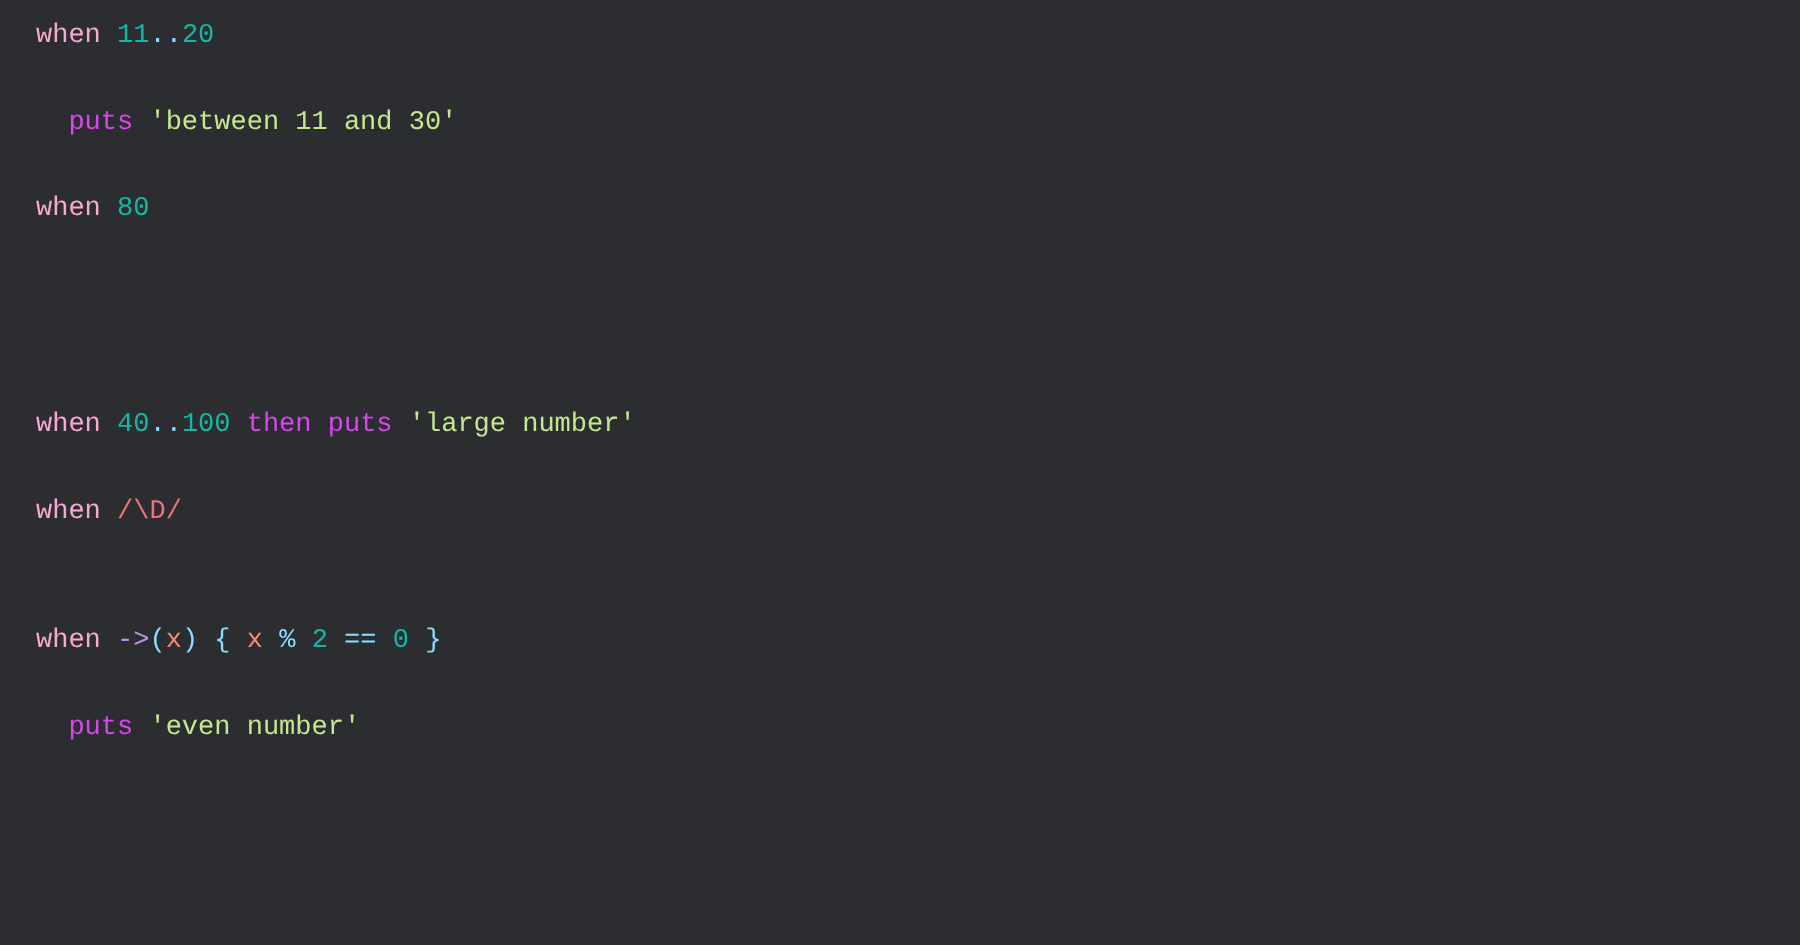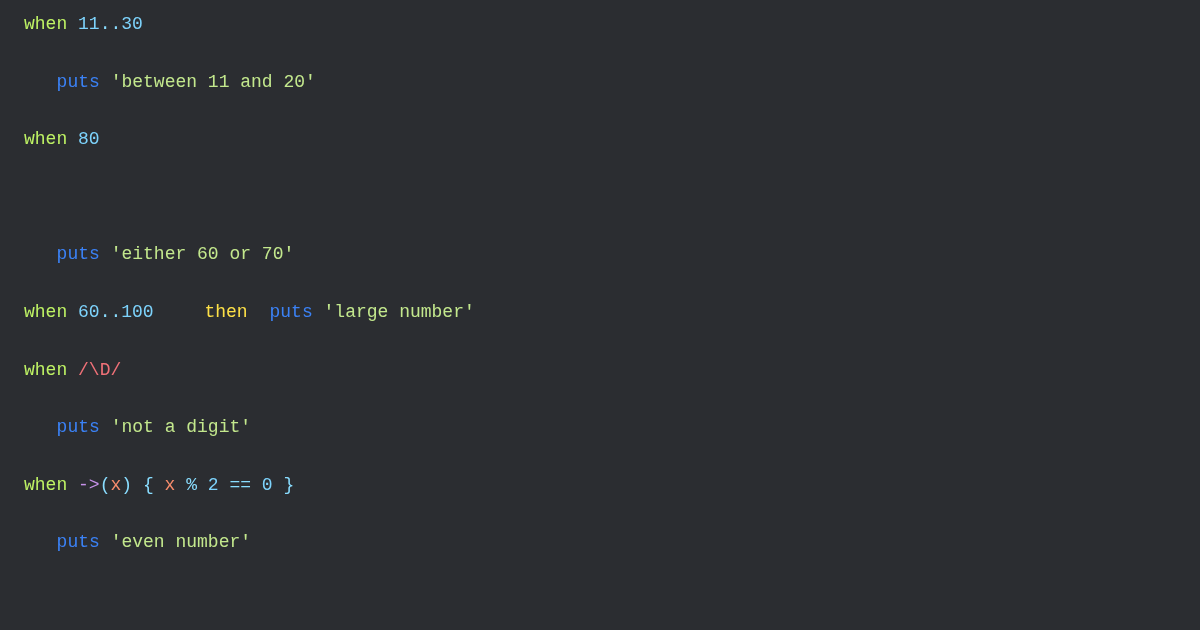--- a/index.html
+++ b/index.html
@@ -20,49 +20,47 @@
 
     .code-container {
       padding: 10px 24px 10px 24px;
     }
 
     .line {
       display: block;
       white-space: pre;
     }
 
-    .kw-when    { color: #bef264; } 
-    .kw-then    { color: #fde047; margin-left: 40px; } 
-    .kw-puts    { color: #3b82f6; margin-left: 11px; } 
-    .num        { color: #7dd3fc; font-family: Liberation Mono, monospace; } 
+    .kw-when    { color: #f9a8d4; } 
+    .kw-then    { color: #d946ef; } 
+    .kw-puts    { color: #d946ef; } 
+    .num        { color: #14b8a6; font-family: Liberation Mono, monospace; } 
     .str        { color: #c3e88d; } 
     .op         { color: #89ddff; } 
     .regex      { color: #f07178; } 
     .lambda     { color: #c792ea; } 
     .var        { color: #f78c6c; } 
     .punct      { color: #89ddff; } 
     .plain      { color: #cdd3de; }
   </style>
 </head>
 <body>
 
 <div class="code-container">
-    <div class="line"><span class="kw-when">when</span><span class="plain"> </span><span class="num">11</span><span class="op">..</span><span class="num">30</span></div>
+    <div class="line"><span class="kw-when">when</span><span class="plain"> </span><span class="num">11</span><span class="op">..</span><span class="num">20</span></div>
     <div class="line">&nbsp;</div>
-    <div class="line"><span class="plain">  </span><span class="kw-puts">puts</span><span class="plain"> </span><span class="str">'between 11 and 20'</span></div>
+    <div class="line"><span class="plain">  </span><span class="kw-puts">puts</span><span class="plain"> </span><span class="str">'between 11 and 30'</span></div>
     <div class="line">&nbsp;</div>
     <div class="line"><span class="kw-when">when</span><span class="plain"> </span><span class="num">80</span></div>
     <div class="line">&nbsp;</div>
     <div class="line">&nbsp;</div>
     <div class="line">&nbsp;</div>
-    <div class="line"><span class="plain">  </span><span class="kw-puts">puts</span><span class="plain"> </span><span class="str">'either 60 or 70'</span></div>
     <div class="line">&nbsp;</div>
-    <div class="line"><span class="kw-when">when</span><span class="plain"> </span><span class="num">60</span><span class="op">..</span><span class="num">100</span><span class="plain"> </span><span class="kw-then">then</span><span class="plain"> </span><span class="kw-puts">puts</span><span class="plain"> </span><span class="str">'large number'</span></div>
+    <div class="line"><span class="kw-when">when</span><span class="plain"> </span><span class="num">40</span><span class="op">..</span><span class="num">100</span><span class="plain"> </span><span class="kw-then">then</span><span class="plain"> </span><span class="kw-puts">puts</span><span class="plain"> </span><span class="str">'large number'</span></div>
     <div class="line">&nbsp;</div>
     <div class="line"><span class="kw-when">when</span><span class="plain"> </span><span class="regex">/\D/</span></div>
     <div class="line">&nbsp;</div>
-    <div class="line"><span class="plain">  </span><span class="kw-puts">puts</span><span class="plain"> </span><span class="str">'not a digit'</span></div>
     <div class="line">&nbsp;</div>
     <div class="line"><span class="kw-when">when</span><span class="plain"> </span><span class="lambda">-&gt;</span><span class="punct">(</span><span class="var">x</span><span class="punct">)</span><span class="plain"> </span><span class="punct">{</span><span class="plain"> </span><span class="var">x</span><span class="plain"> </span><span class="op">%</span><span class="plain"> </span><span class="num">2</span><span class="plain"> </span><span class="op">==</span><span class="plain"> </span><span class="num">0</span><span class="plain"> </span><span class="punct">}</span></div>
     <div class="line">&nbsp;</div>
     <div class="line"><span class="plain">  </span><span class="kw-puts">puts</span><span class="plain"> </span><span class="str">'even number'</span></div>
     <div class="line">&nbsp;</div>
   </div>
 
 </body></html>

